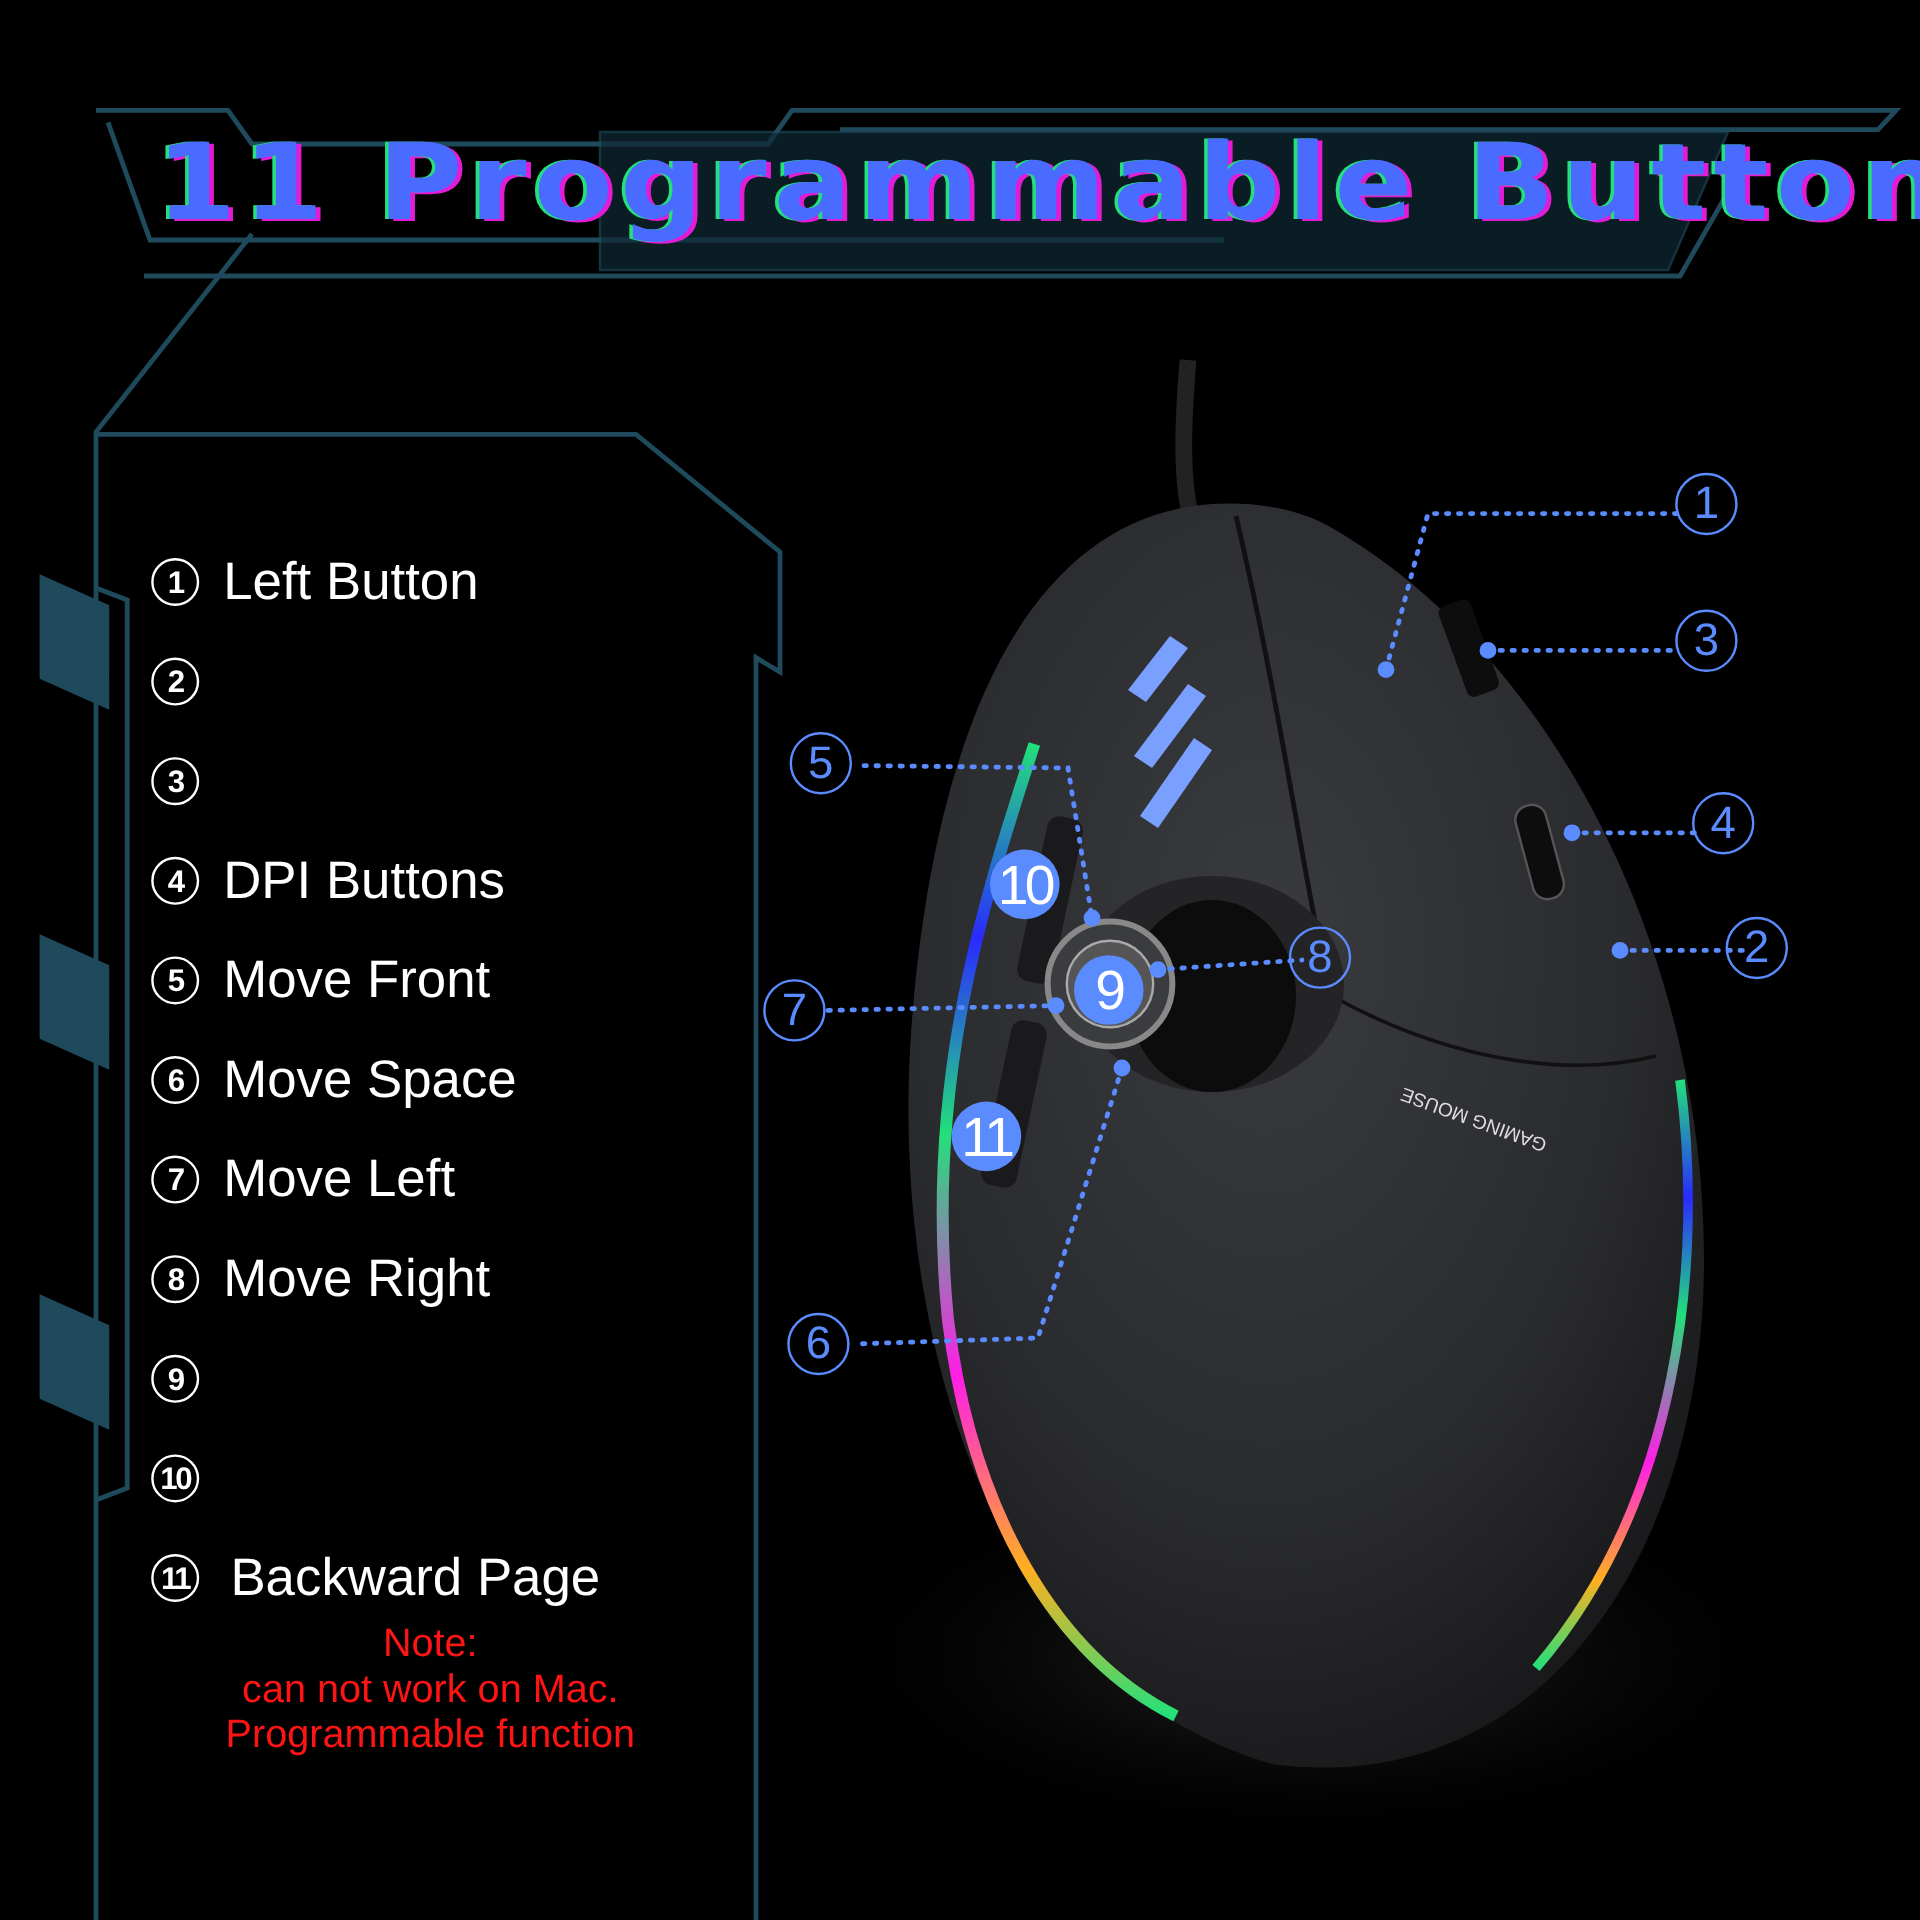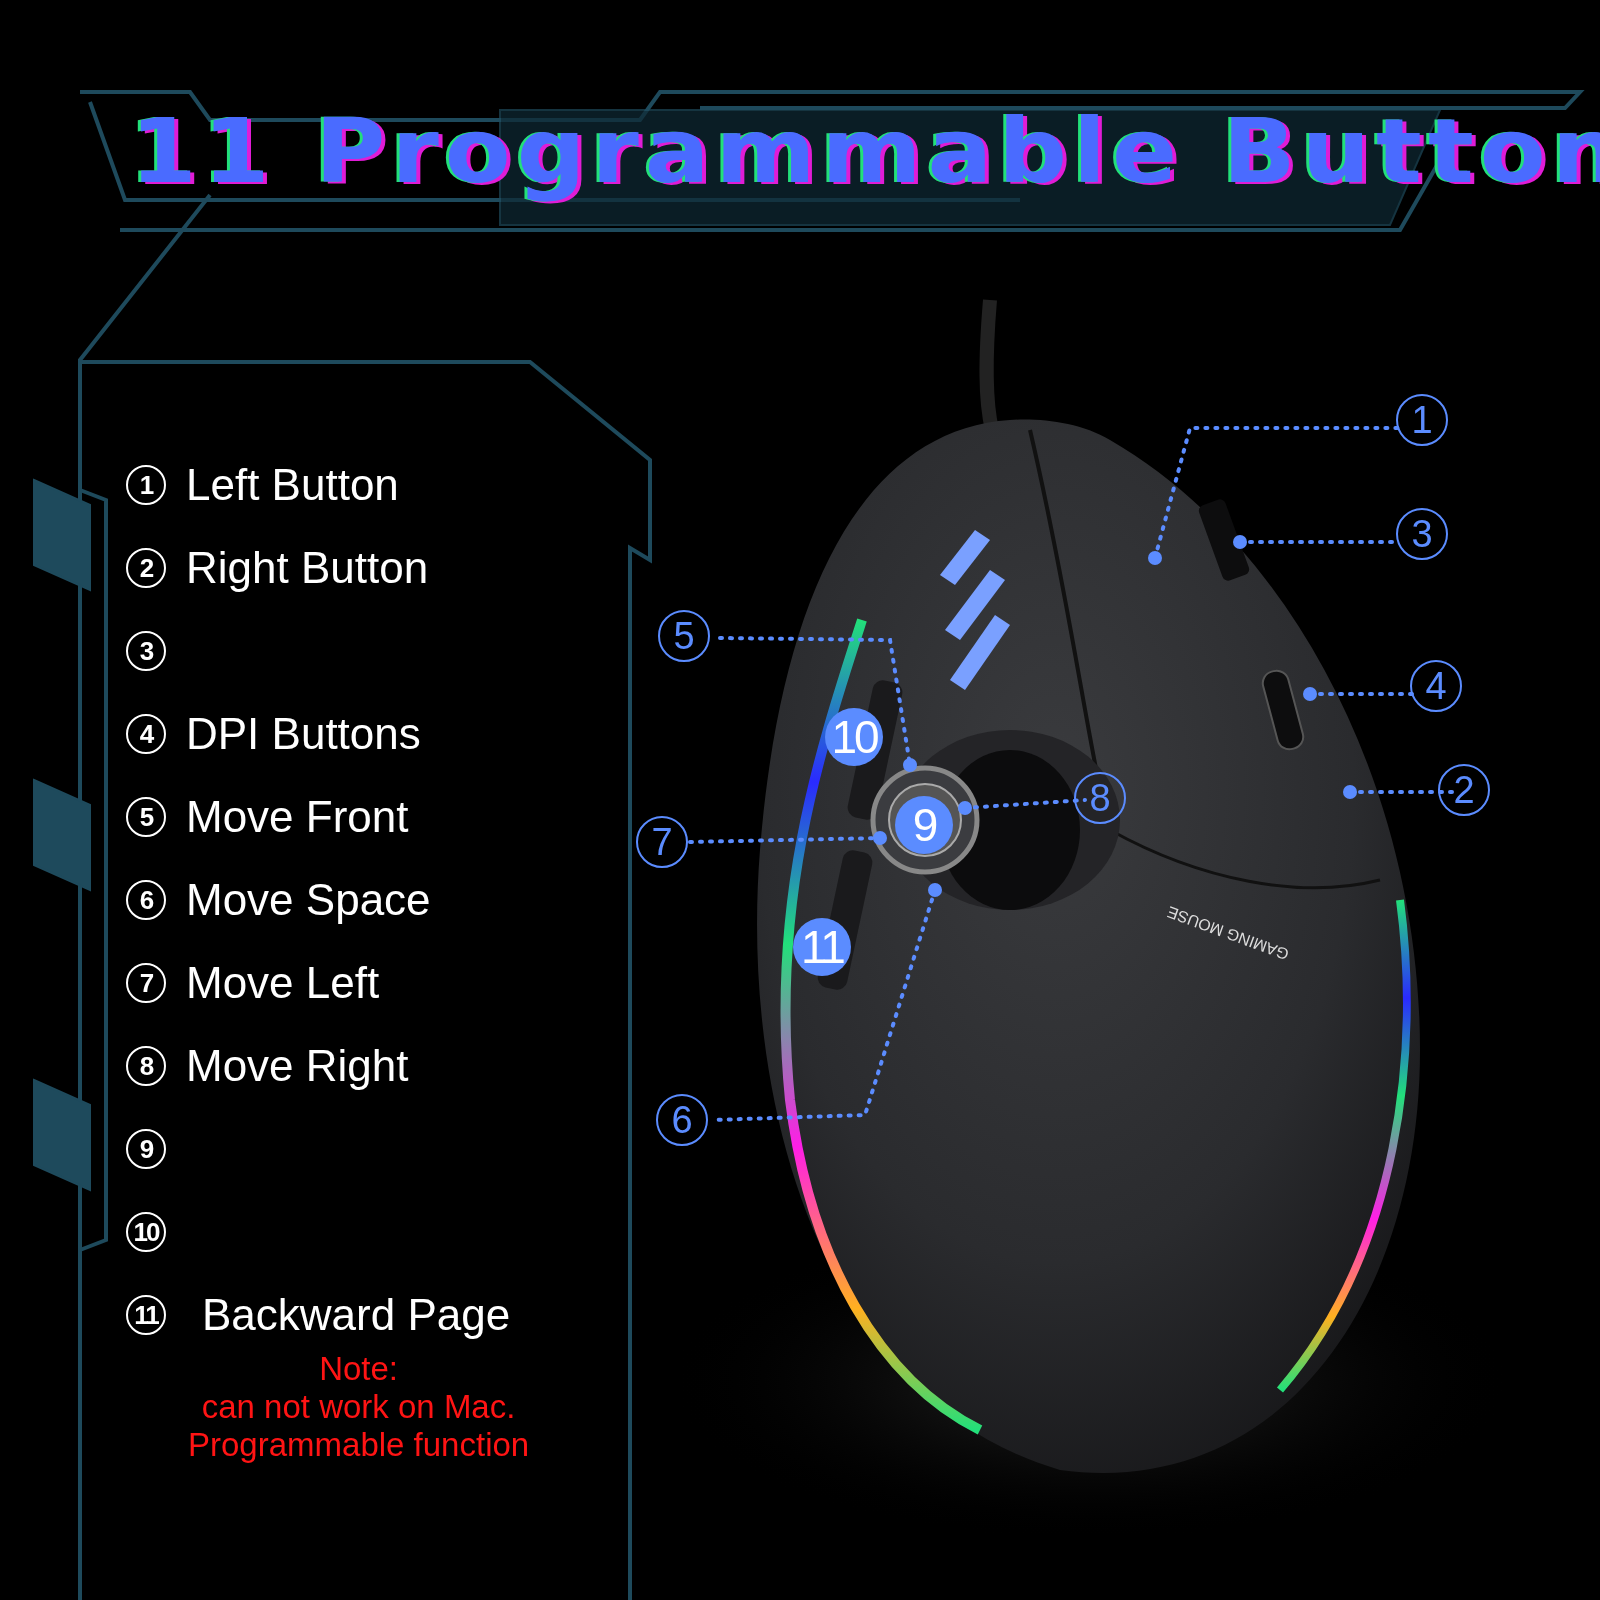--- a/index.html
+++ b/index.html
@@ -113,21 +113,20 @@
 
 <div class="title">11 Programmable Buttons</div>
 
 <div class="legend">
   <div class="legend-item" style="top:0px">
     <span class="legend-num">1</span>
     <span>Left Button</span>
   </div>
   <div class="legend-item" style="top:83px">
     <span class="legend-num">2</span>
-    <span>Right Button</span>
   </div>
   <div class="legend-item" style="top:166px">
     <span class="legend-num">3</span>
   </div>
   <div class="legend-item" style="top:249px">
     <span class="legend-num">4</span>
     <span>DPI Buttons</span>
   </div>
   <div class="legend-item" style="top:332px">
     <span class="legend-num">5</span>
@@ -146,21 +145,21 @@
     <span>Move Right</span>
   </div>
   <div class="legend-item" style="top:664px">
     <span class="legend-num">9</span>
   </div>
   <div class="legend-item" style="top:747px">
     <span class="legend-num">10</span>
   </div>
   <div class="legend-item" style="top:830px">
     <span class="legend-num">11</span>
-    <span style="margin-left:16px">Backward Page</span>
+    <span style="margin-left:6px">Backward Page</span>
   </div>
 </div>
 
 <div class="note">
   <div>Note:</div>
   <div>can not work on Mac.</div>
   <div>Programmable function</div>
 </div>
 
 <div class="callout" style="left:1396px;top:394px">1</div>

